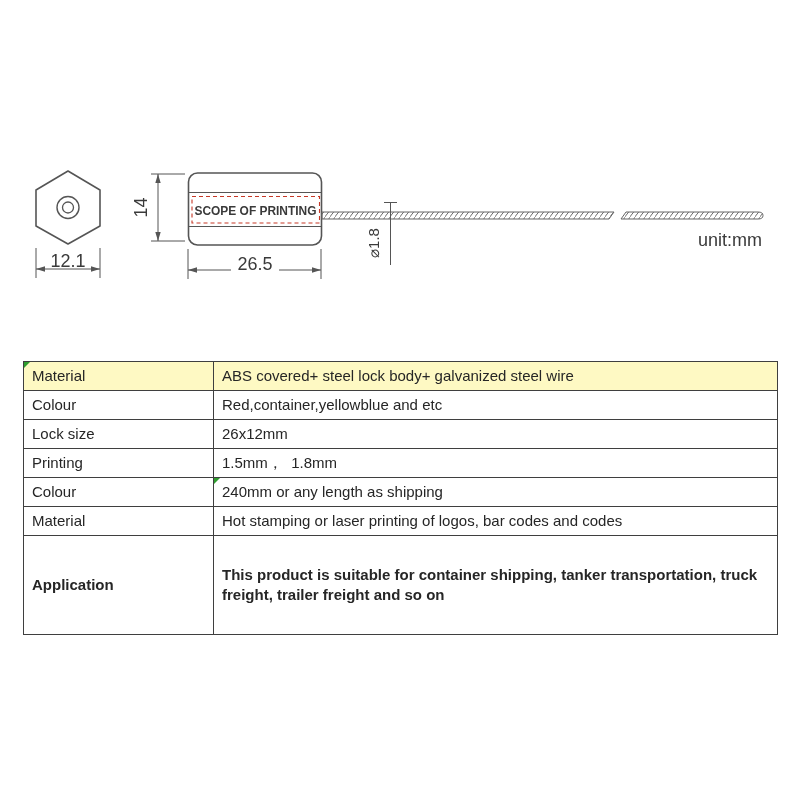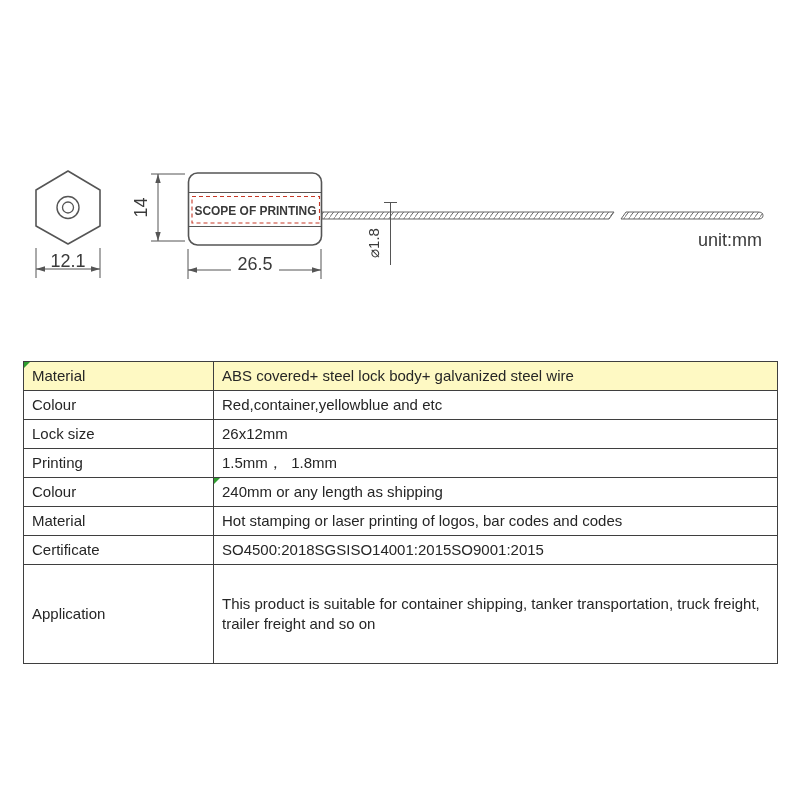--- a/index.html
+++ b/index.html
@@ -24,21 +24,21 @@
     border:1.6px solid #3f3f3f;
     padding:2px 4px 2px 8px;
     vertical-align:middle;
     position:relative;
     line-height:1.35;
     overflow:hidden;
   }
   .spec-table col.c-label{width:190px;}
   .spec-table col.c-value{width:564px;}
   .row-std{height:29px;}
-  .row-app{height:99px;}
+  .row-app{height:99px;font-weight:bold;}
   .row-shaded td{background:#fef9c3;}
   .val{white-space:pre-wrap;}
   .flag{
     position:absolute;top:0;left:0;width:0;height:0;
     border-top:6px solid #2f9e2f;border-right:6px solid transparent;
   }
 </style>
 </head>
 <body>
 
@@ -137,24 +137,20 @@
         <td>Colour</td>
         <td>
           <span class="flag"></span>
           <span class="val">240mm or any length as shipping</span>
         </td>
       </tr>
       <tr class="row-std">
         <td>Material</td>
         <td class="val">Hot stamping or laser printing of logos, bar codes and codes</td>
       </tr>
-      <tr class="row-std">
-        <td>Certificate</td>
-        <td class="val">SO4500:2018SGSISO14001:2015SO9001:2015</td>
-      </tr>
       <tr class="row-app">
         <td>Application</td>
         <td class="val">This product is suitable for container shipping, tanker transportation, truck freight, trailer freight and so on</td>
       </tr>
     </tbody>
   </table>
 
 </div>
 
 </body></html>

